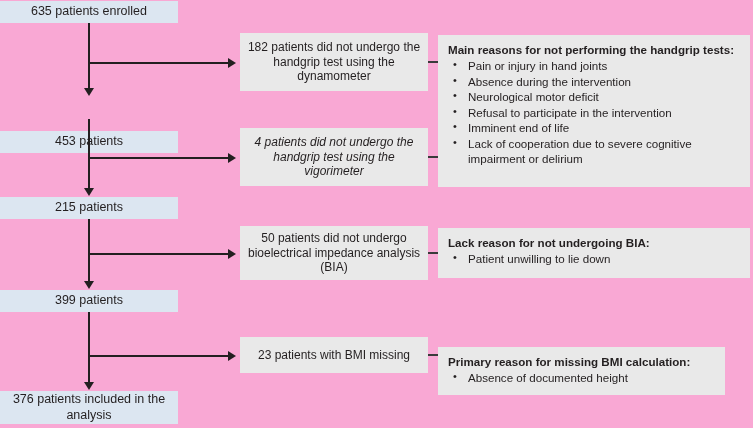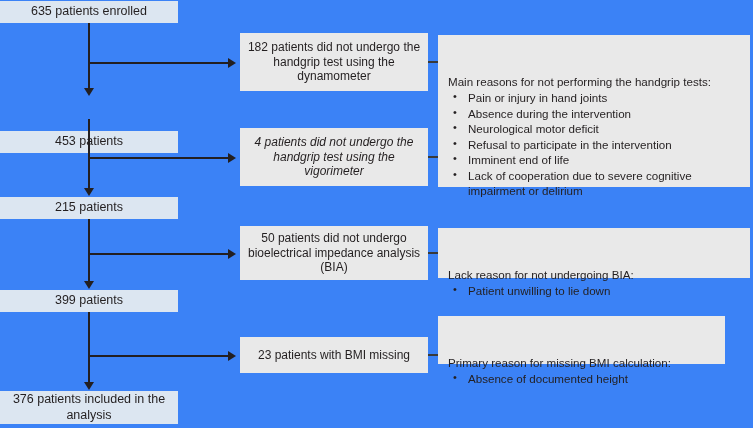--- a/index.html
+++ b/index.html
@@ -8,21 +8,21 @@
     background: #ffffff;
   }
   body {
     font-family: "Liberation Sans", sans-serif;
     color: #231f20;
   }
   #canvas {
     position: relative;
     width: 753px;
     height: 428px;
-    background: #3b82f6;
+    background: #f9a8d4;
     overflow: hidden;
   }
 
   
   .box {
     position: absolute;
     box-sizing: border-box;
     display: flex;
     align-items: center;
     justify-content: center;
@@ -45,25 +45,24 @@
     box-sizing: border-box;
     background: #e9e9e9;
     font-size: 11.6px;
     color: #231f20;
     padding: 7px 9px 7px 10px;
     line-height: 1.30;
     text-align: left;
     display: block;
   }
   .reason-title {
-    font-weight: normal;
+    font-weight: bold;
     display: block;
     margin-bottom: 1px;
     white-space: nowrap;
-    margin-top: 32px;
   }
   .reason-list {
     list-style: none;
     margin: 0;
     padding: 0;
   }
   .reason-list li {
     position: relative;
     padding-left: 20px;
     margin: 0 0 0.5px 0;
@@ -195,20 +194,20 @@
     </ul>
   </div>
 
   <div class="box-reason" style="left:438px; top:228px; width:312px; height:50px;">
     <span class="reason-title">Lack reason for not undergoing BIA:</span>
     <ul class="reason-list">
       <li>Patient unwilling to lie down</li>
     </ul>
   </div>
 
-  <div class="box-reason" style="left:438px; top:316px; width:287px; height:48px;">
+  <div class="box-reason" style="left:438px; top:347px; width:287px; height:48px;">
     <span class="reason-title">Primary reason for missing BMI calculation:</span>
     <ul class="reason-list">
       <li>Absence of documented height</li>
     </ul>
   </div>
 
 </div>
 
 </body></html>

